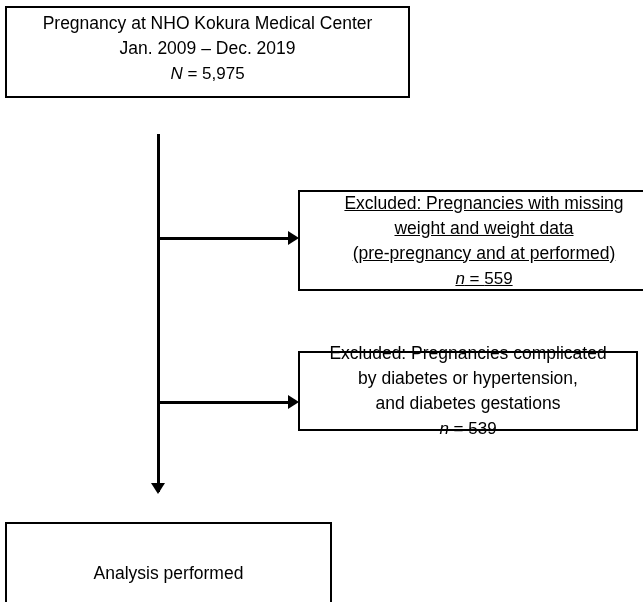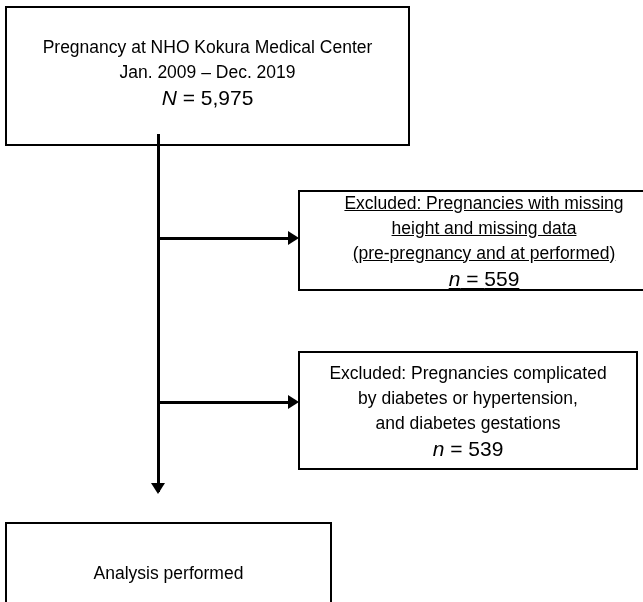--- a/index.html
+++ b/index.html
@@ -31,47 +31,47 @@
   }
   .line {
     position: absolute;
     font-size: 17.5px;
     line-height: 25px;
     white-space: nowrap;
     color: #000000;
     position: relative;
   }
   .count {
-    font-size: 21px;
+    font-size: 17px;
     line-height: 25px;
     white-space: nowrap;
   }
   .count i {
     font-style: italic;
   }
   
   #box-source {
     left: 5px;
     top: 6px;
     width: 405px;
-    height: 140px;
+    height: 92px;
   }
   #box-source .stack { transform: translateY(-4px); }
   #box-excluded-1 {
     left: 298px;
     top: 190px;
     width: 372px;
     height: 101px;
     text-decoration: underline;
   }
   #box-excluded-2 {
     left: 298px;
     top: 351px;
     width: 340px;
-    height: 119px;
+    height: 80px;
   }
   #box-analysis {
     left: 5px;
     top: 522px;
     width: 327px;
     height: 103px;
   }
   
   .conn {
     position: absolute;
@@ -123,21 +123,21 @@
   <div class="box" id="box-source">
     <div class="stack">
       <div class="line">Pregnancy at NHO Kokura Medical Center</div>
       <div class="line">Jan. 2009 – Dec. 2019</div>
       <div class="count"><i>N</i><span> = </span><span>5,975</span></div>
     </div>
   </div>
 
   <div class="box" id="box-excluded-1">
     <div class="line">Excluded: Pregnancies with missing</div>
-    <div class="line">height and missing data</div>
+    <div class="line">weight and weight data</div>
     <div class="line">(pre-pregnancy and at performed)</div>
     <div class="count"><i>n</i><span> = </span><span>559</span></div>
   </div>
 
   <div class="box" id="box-excluded-2">
     <div class="line">Excluded: Pregnancies complicated</div>
     <div class="line">by diabetes or hypertension,</div>
     <div class="line">and diabetes gestations</div>
     <div class="count"><i>n</i><span> = </span><span>539</span></div>
   </div>

